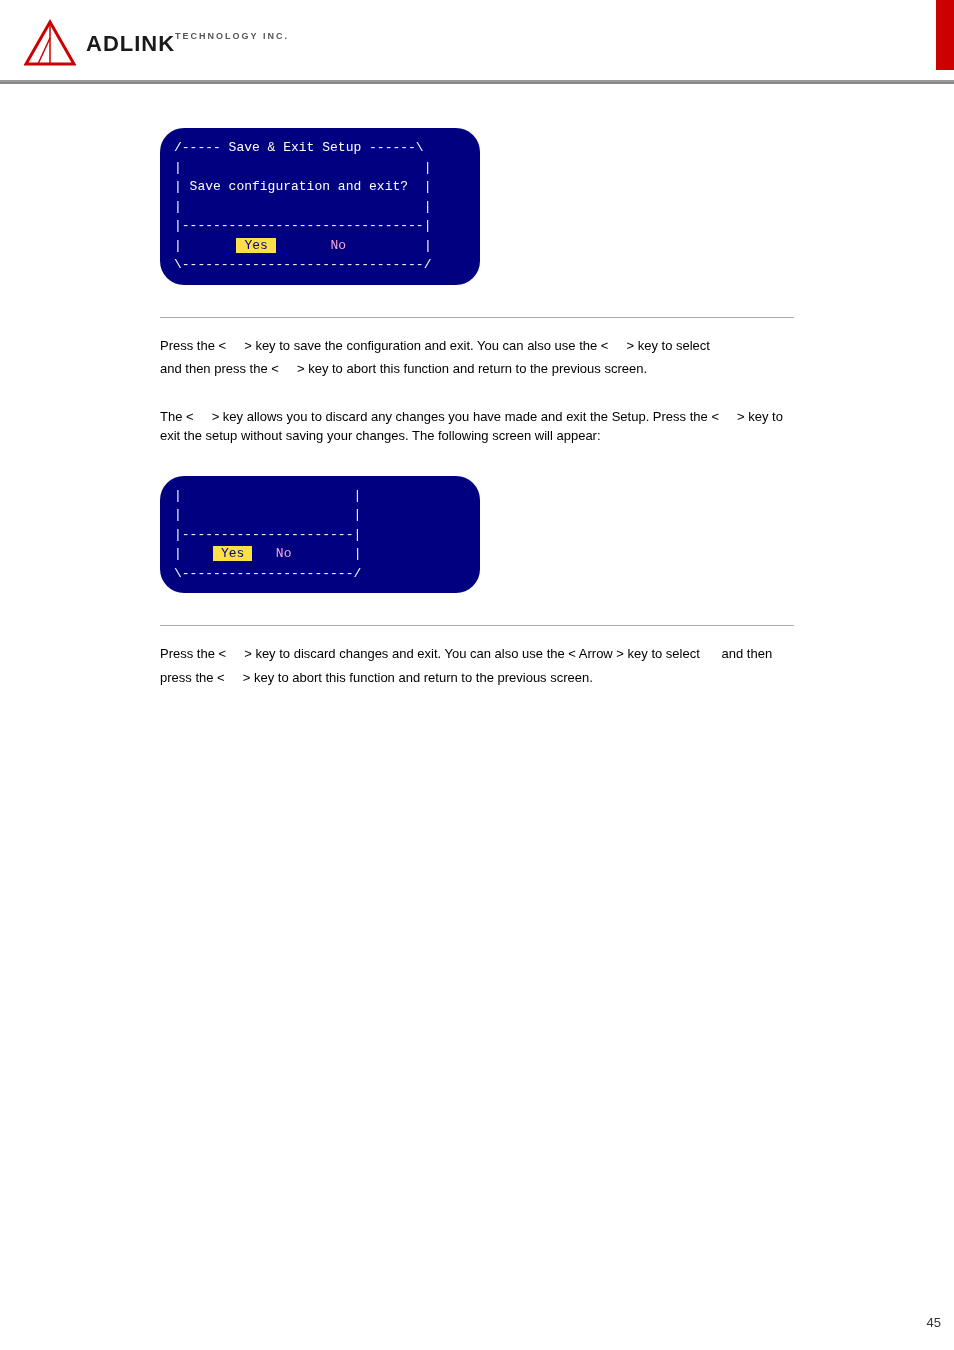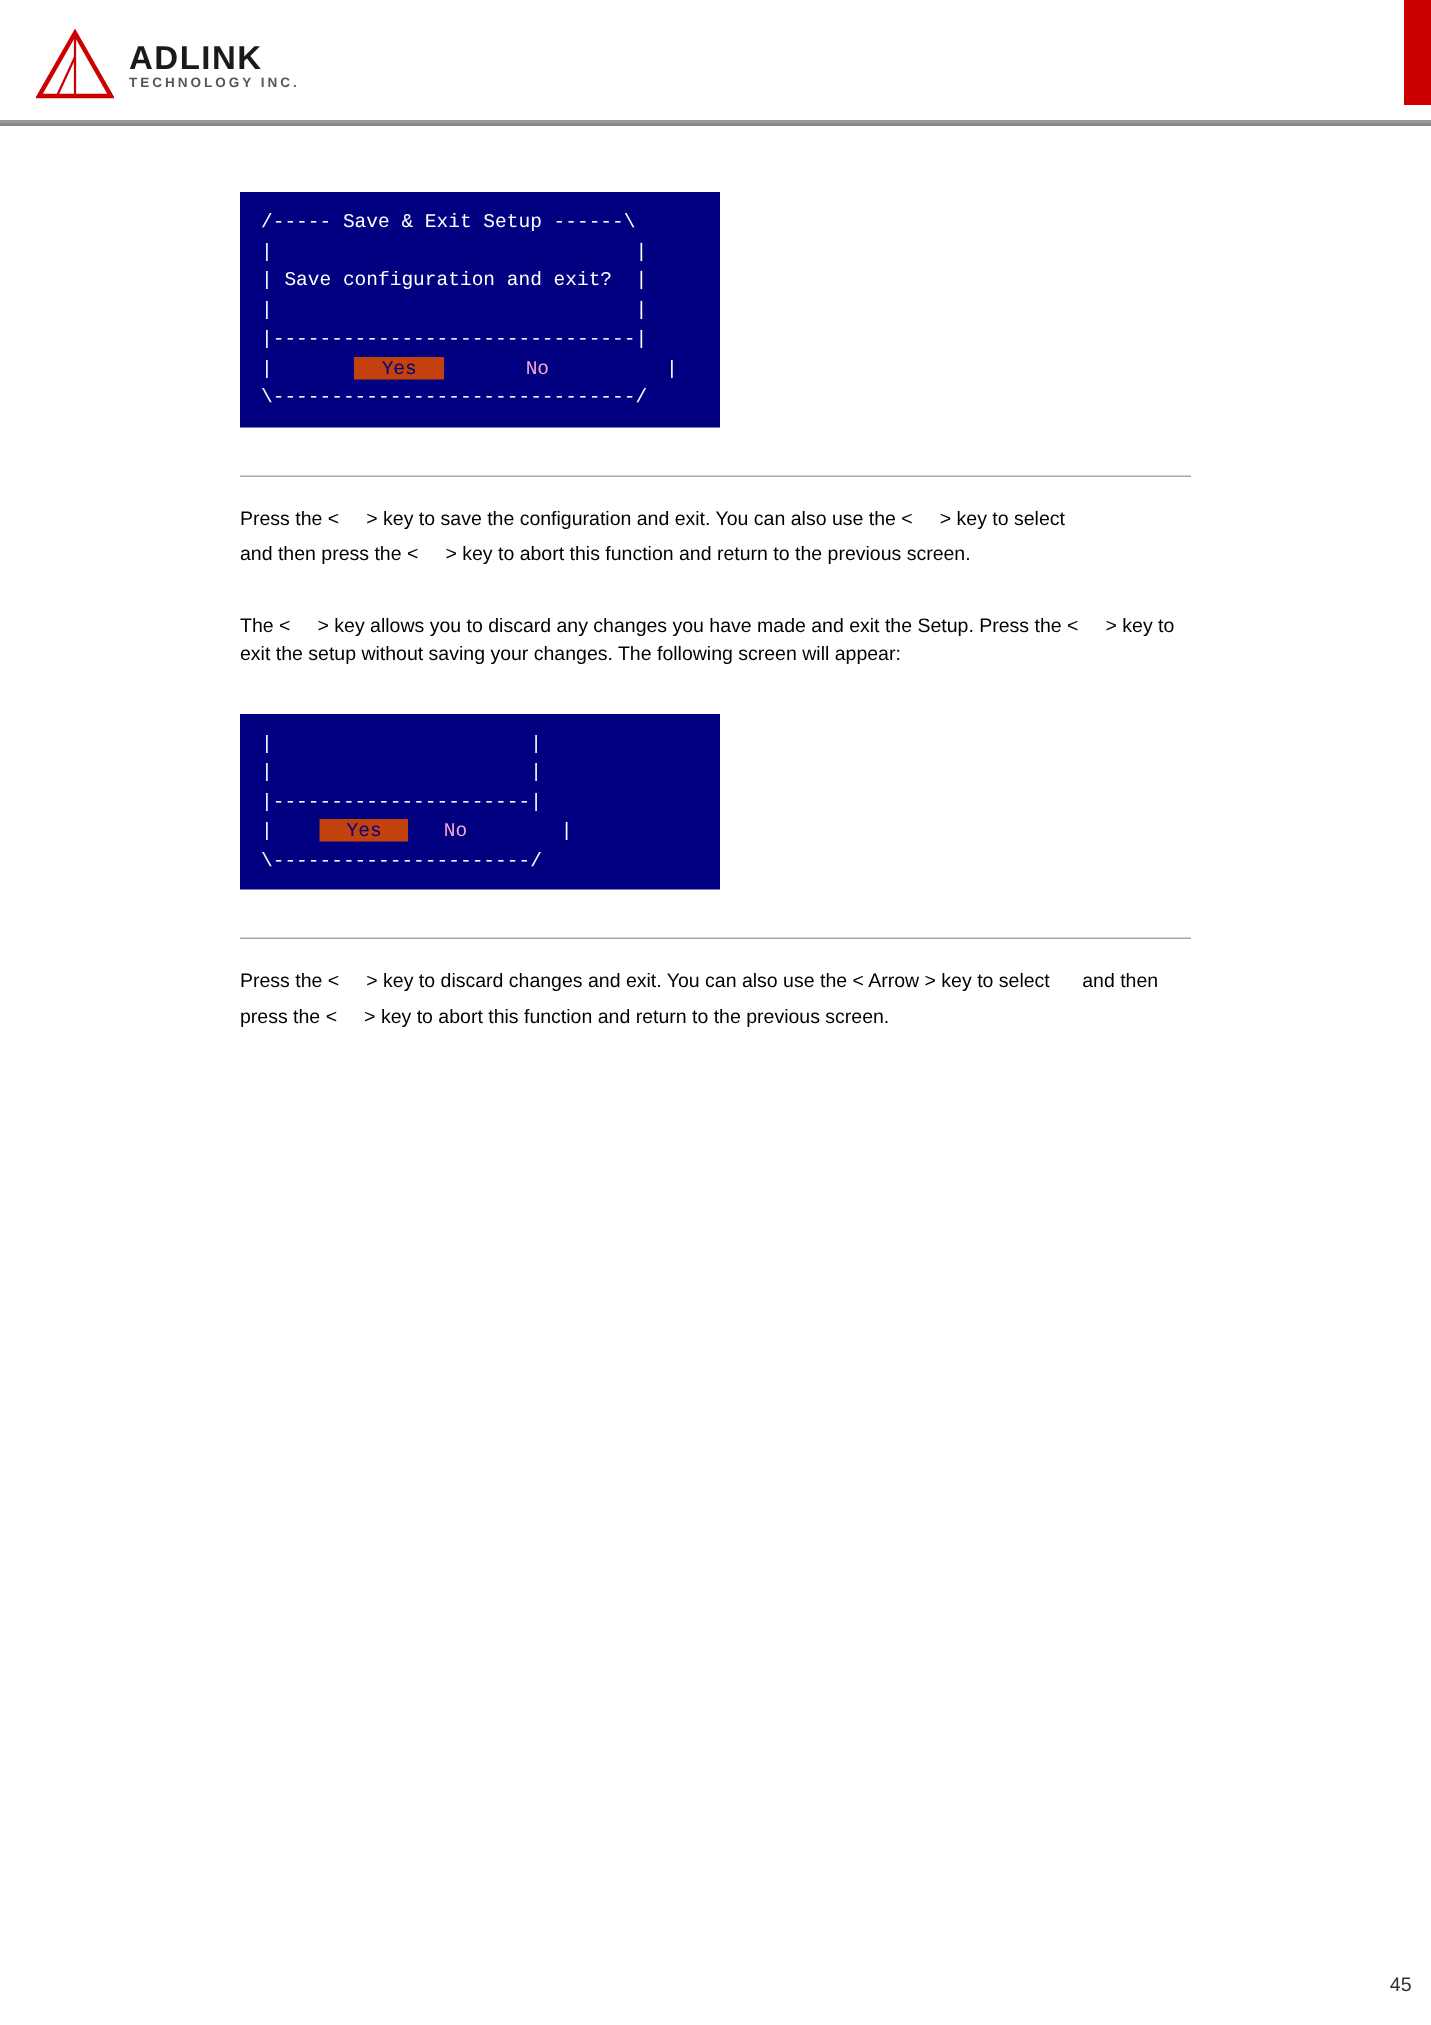--- a/index.html
+++ b/index.html
@@ -39,21 +39,21 @@
     }
 
     
     .logo-icon {
       width: 52px;
       height: 52px;
     }
 
     .logo-text {
       display: flex;
-      flex-direction: column;
+      flex-direction: row;
       line-height: 1.1;
     }
 
     .logo-adlink {
       font-size: 22px;
       font-weight: 900;
       color: #1a1a1a;
       letter-spacing: 1px;
     }
 
@@ -89,26 +89,27 @@
     .terminal-box {
       background: #000080;
       color: #ffffff;
       font-family: 'Courier New', Courier, monospace;
       font-size: 13px;
       padding: 10px 14px;
       margin: 14px 0;
       display: inline-block;
       min-width: 320px;
       line-height: 1.5;
+      border-radius: 24px;
     }
 
     .terminal-box .yes-highlight {
-      background: #c2410c;
+      background: #fde047;
       color: #000080;
-      padding: 0 18px;
+      padding: 0 8px;
     }
 
     .terminal-box .no-text {
       color: #f9a8d4;
     }
 
     
     .section-divider {
       border: none;
       border-top: 1px solid #aaa;

